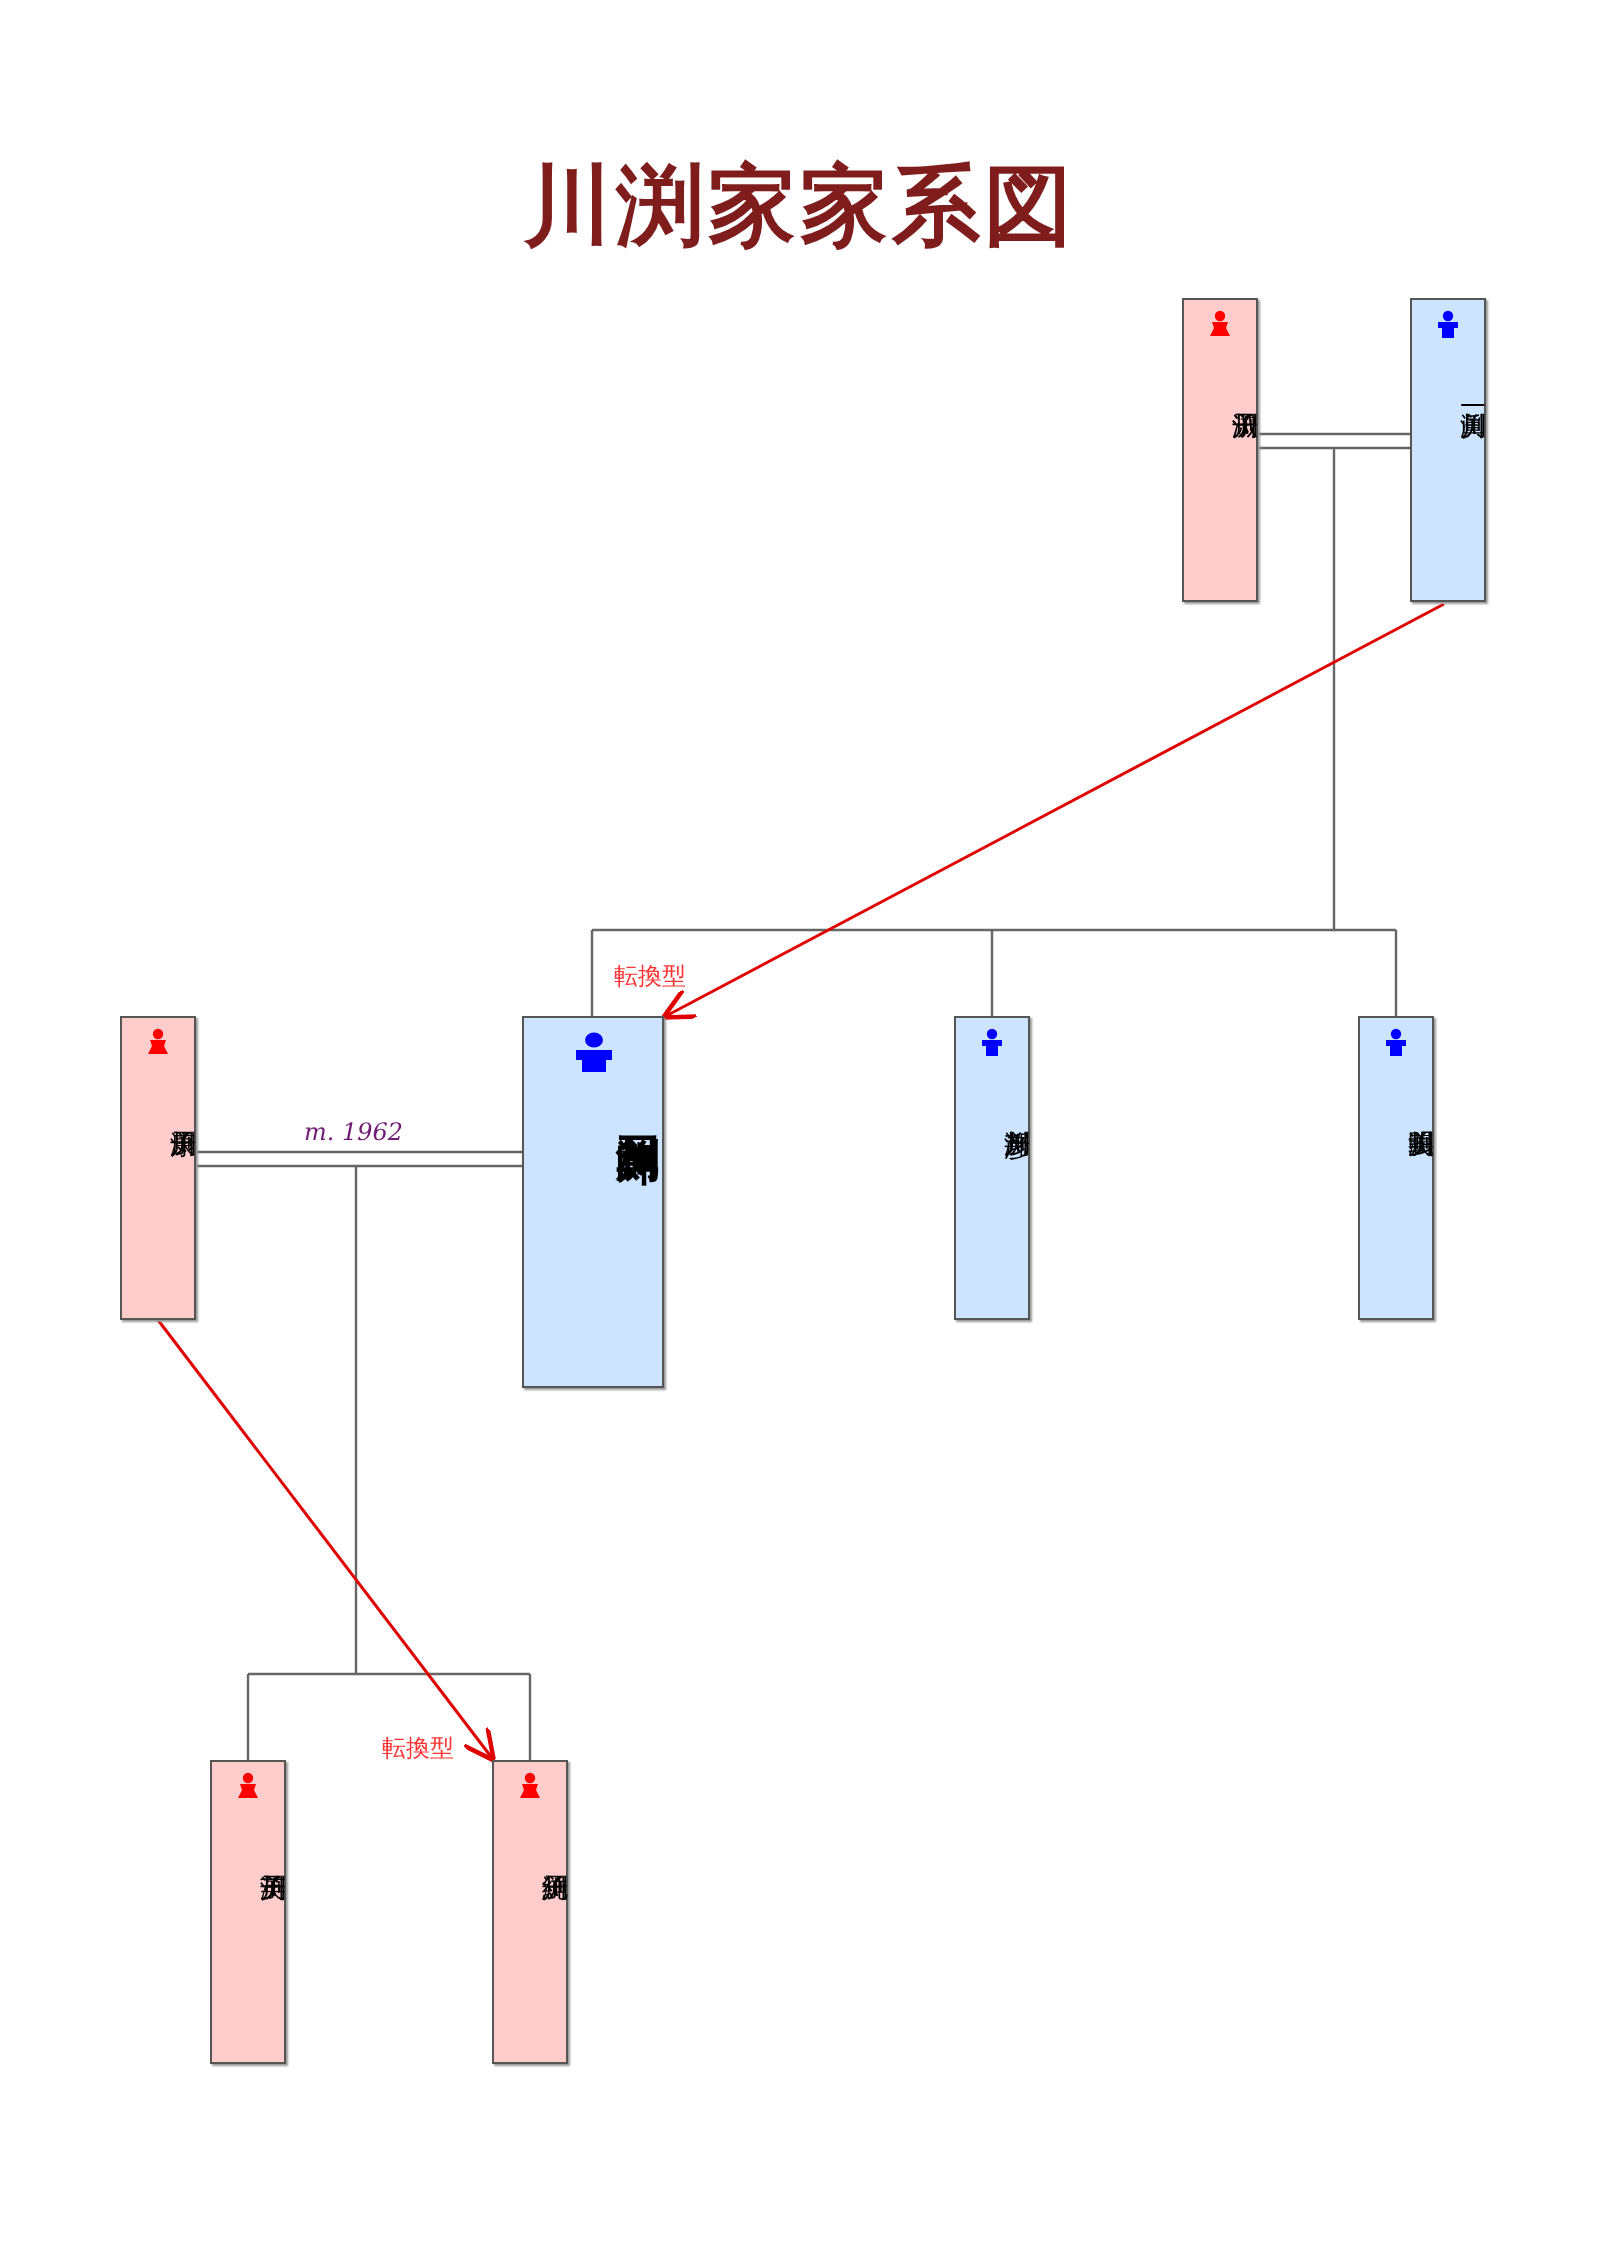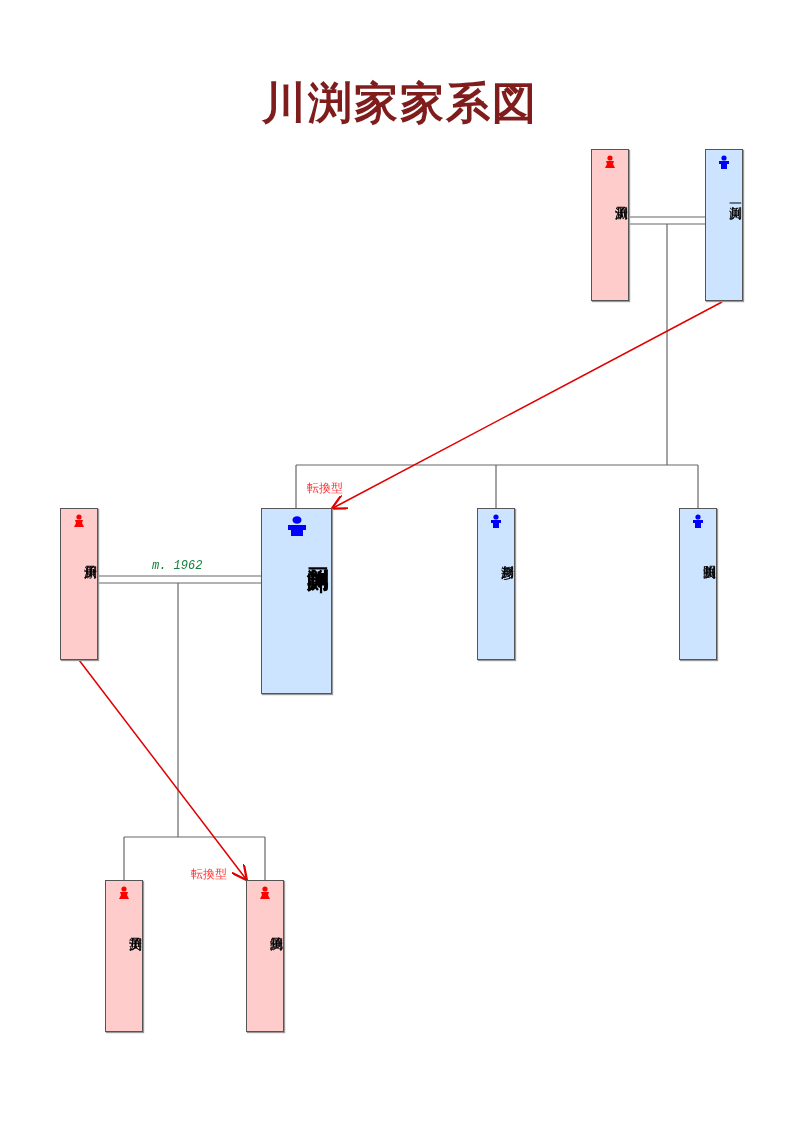--- a/index.html
+++ b/index.html
@@ -16,21 +16,21 @@
   .icon { position: absolute; left: 50%; transform: translateX(-50%); }
   .name { position: absolute; left: 0; width: 100%; text-align: center;
           writing-mode: vertical-rl; text-orientation: upright;
           display: flex; justify-content: center; color: #000; }
   .name span { writing-mode: vertical-rl; text-orientation: upright; }
   .small .name { top: 46px; font-size: 13px; line-height: 13px; }
   .big .name { top: 42px; font-size: 22px; font-weight: bold;
                font-family: "DejaVu Serif", serif; line-height: 24px; }
   .lbl { position: absolute; font-family: "DejaVu Serif", serif; font-size: 12px; }
   .lbl.red { color: #ff3333; text-align: right; }
-  .lbl.marr { font-style: italic; color: #15803d; font-family: Liberation Mono, monospace; }
+  .lbl.marr { font-style: italic; color: #701a75; }
 </style>
 </head>
 <body>
 
 <h1 id="title">川渕家家系図</h1>
 
 <svg id="lines" width="800" height="1132">
   <defs>
     <marker id="arrowhead" viewBox="0 0 10 10" refX="9" refY="5" markerWidth="10" markerHeight="10" orient="auto-start-reverse">
       <path d="M0,0 L10,5 L0,10" fill="none" stroke="#e00000" stroke-width="1.5"></path>

